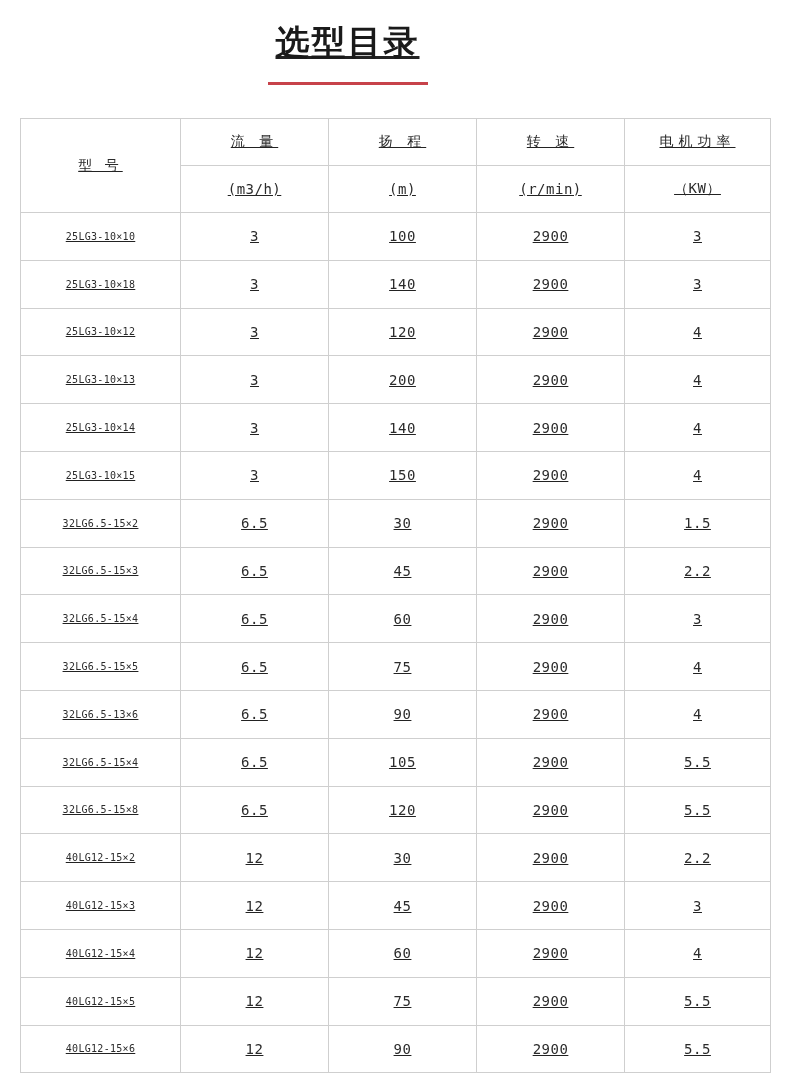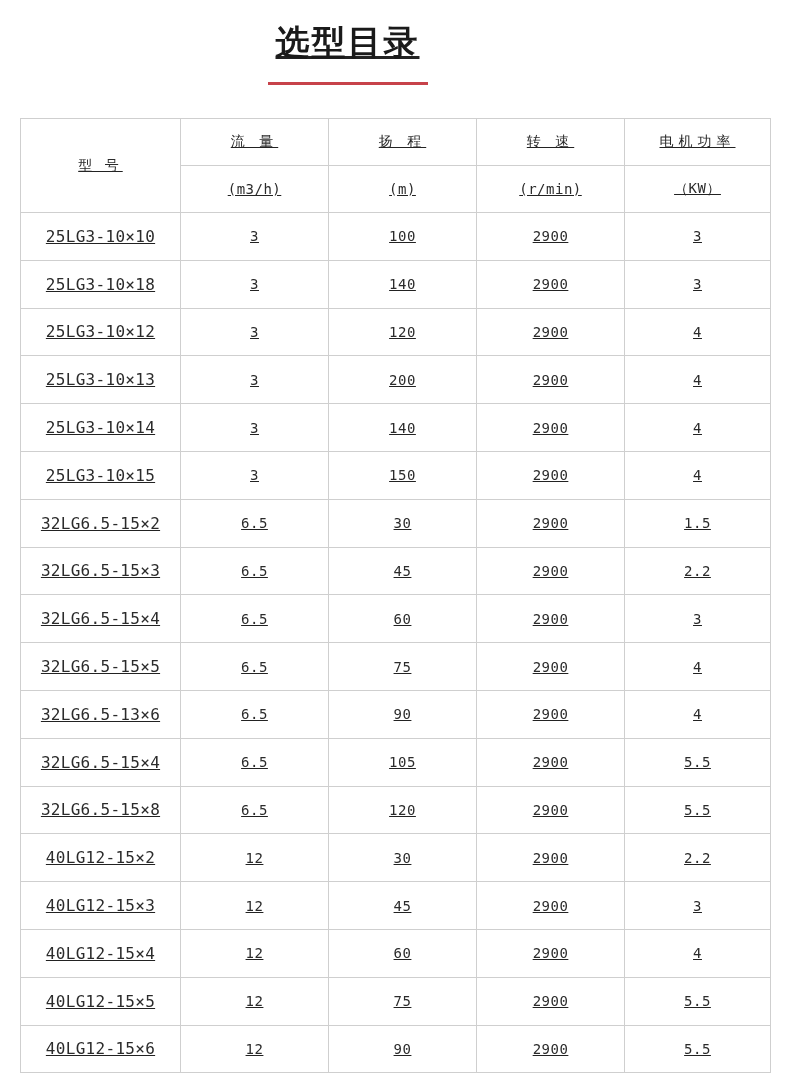--- a/index.html
+++ b/index.html
@@ -84,21 +84,21 @@
     font-family: "DejaVu Sans Mono", monospace;
     font-size: 13px;
     letter-spacing: 0.5px;
   }
   tbody td {
     height: 46.8px;
     font-size: 14.5px;
     letter-spacing: 0.5px;
   }
   tbody td.model {
-    font-size: 16px;
+    font-size: 10px;
     letter-spacing: 0.3px;
   }
 </style>
 </head>
 <body>
 
 <div class="page">
 
   <div class="title-block">
     <div class="doc-title">选型目录</div>

